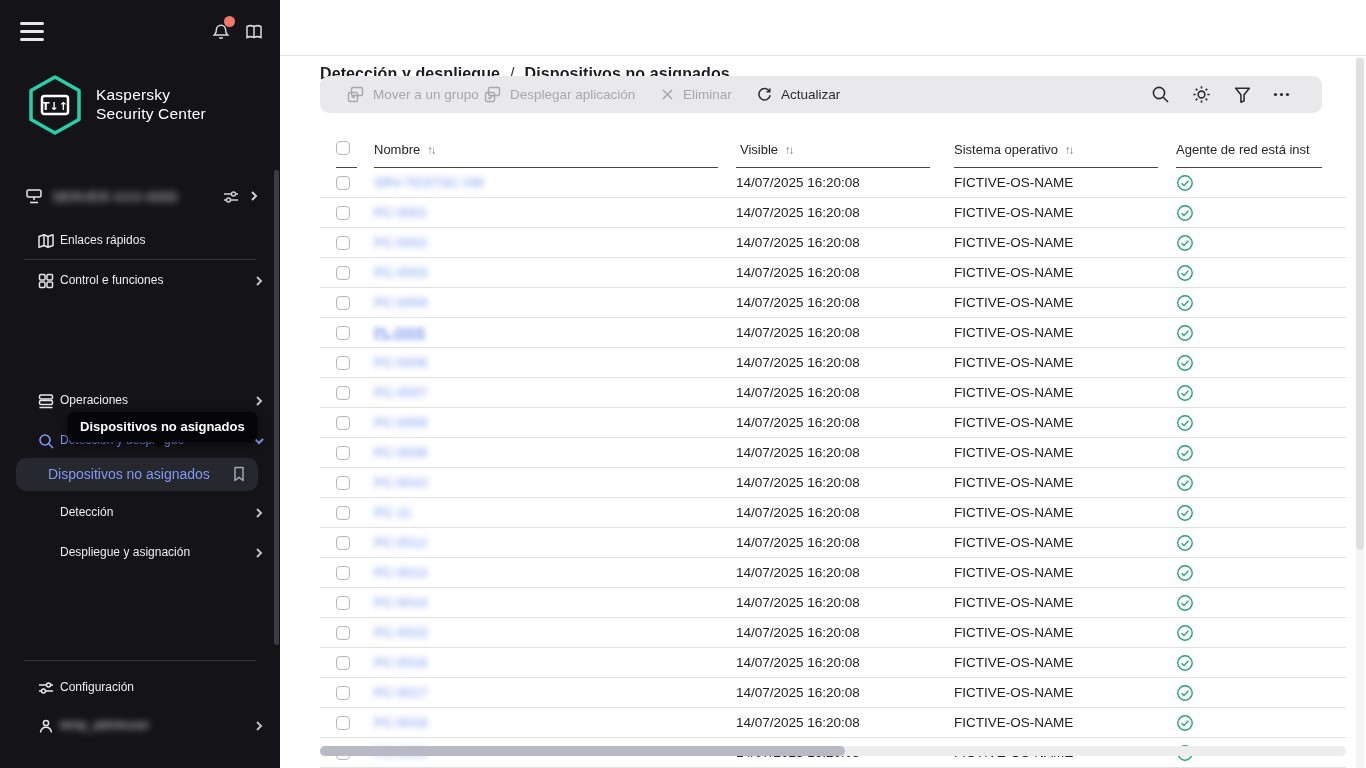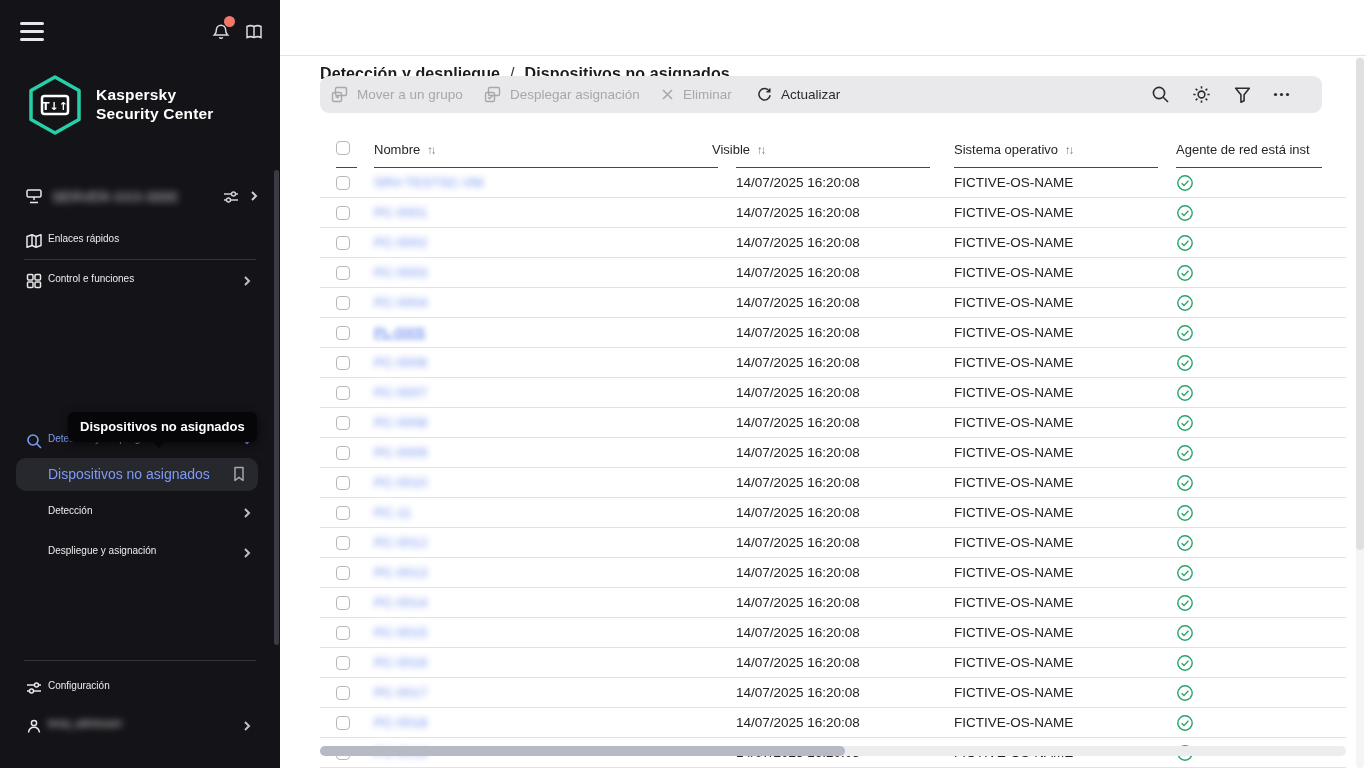--- a/index.html
+++ b/index.html
@@ -12,31 +12,31 @@
     background:#141418; color:#e8e8ea; overflow:hidden; }
   .sb-top { position:absolute; left:0; top:0; width:280px; height:64px; }
   .hamburger { position:absolute; left:20px; top:22px; width:24px; height:20px; cursor:pointer; }
   .hamburger span { display:block; height:2.5px; background:#e8e8ea; border-radius:2px; margin-bottom:5.5px; }
   .topicon { position:absolute; top:22px; width:20px; height:20px; color:#d9d9dd; cursor:pointer; }
   .bell { left:211px; } .book { left:244px; }
   .bell .dot { position:absolute; right:-4px; top:-6px; width:11px; height:11px;
     border-radius:50%; background:#f4756a; }
 
   .logo { position:absolute; left:26px; top:74px; display:flex; align-items:center; gap:12px; }
-  .logo-title { font-size:15.5px; font-weight:bold; color:#fff; line-height:1.22; letter-spacing:.2px; }
+  .logo-title { font-size:15.5px; font-weight:normal; color:#fff; line-height:1.22; letter-spacing:.2px; }
 
   .server-row { position:absolute; left:0; top:182px; width:280px; height:32px; cursor:pointer; }
   .server-row .sicon { position:absolute; left:25px; top:5px; color:#e8e8ea; }
   .server-name { position:absolute; left:52px; top:7px; width:125px; font-size:14px; color:#d8d8dc; }
   .server-row .slid { position:absolute; left:222px; top:6px; color:#cfcfd4; }
   .server-row .chev { position:absolute; left:248px; top:8px; color:#cfcfd4; }
 
   .redacted { filter:blur(3.5px); opacity:.9; white-space:nowrap; overflow:hidden; }
 
-  .nav-item { position:absolute; left:0; width:316px; height:32px; cursor:pointer; font-size:10px; }
+  .nav-item { position:absolute; left:12px; width:316px; height:32px; cursor:pointer; font-size:12px; }
   .nav-item .nicon { position:absolute; left:25px; top:6px; color:#e8e8ea; }
   .nav-item .nlabel { position:absolute; left:48px; top:7px; color:#ededef; white-space:nowrap; }
   .nav-item .chev { position:absolute; left:241px; top:9px; color:#bfbfc6; }
   .nav-item.active .nicon, .nav-item.active .nlabel, .nav-item.active .chev { color:#7e9bf5; }
   .sub-item .nlabel { left:48px; }
 
   .selected-block { position:absolute; left:16px; top:458px; width:242px; height:33px;
     background:#27272e; border-radius:10px; cursor:pointer; }
   .selected-block .nlabel { position:absolute; left:32px; top:8px; font-size:14px; color:#7e9bf5; white-space:nowrap; }
   .selected-block .bmk { position:absolute; right:12px; top:7px; color:#a6a6ae; }
@@ -187,20 +187,35 @@
       <span class="nlabel">Control e funciones</span>
       <span class="chev">
         <svg width="12" height="12" viewBox="0 0 12 12" fill="none" stroke="currentColor" stroke-width="2">
             <path d="M4 2l4 4-4 4"></path>
           </svg>
       </span>
     </div>
 
 
 
+    <div class="nav-item" style="top:386px">
+      <span class="nicon">
+        <svg width="18" height="18" viewBox="0 0 18 18" fill="none" stroke="currentColor" stroke-width="1.5">
+          <rect x="2.5" y="3" width="13" height="4" rx="1.5"></rect>
+            <rect x="2.5" y="8.5" width="13" height="4" rx="1.5"></rect>
+            <path d="M2.5 15.5h13"></path>
+        </svg>
+      </span>
+      <span class="nlabel">Operaciones</span>
+      <span class="chev">
+        <svg width="12" height="12" viewBox="0 0 12 12" fill="none" stroke="currentColor" stroke-width="2">
+            <path d="M4 2l4 4-4 4"></path>
+          </svg>
+      </span>
+    </div>
 
     <div class="nav-item active" style="top:426px">
       <span class="nicon">
         <svg width="18" height="18" viewBox="0 0 18 18" fill="none" stroke="currentColor" stroke-width="1.6">
           <circle cx="8" cy="8" r="5"></circle>
             <path d="M11.8 11.8 16 16"></path>
         </svg>
       </span>
       <span class="nlabel">Detección y despliegue</span>
       <span class="chev">
@@ -274,35 +289,35 @@
 
   <main class="main">
 
     <div class="topbar">
       <div class="breadcrumb">
         <span class="bc-link">Detección y despliegue</span><span class="sep">/</span><span>Dispositivos no asignados</span>
       </div>
     </div>
 
     <div class="toolbar">
-      <div class="tb-btn disabled" style="left:10px">
+      <div class="tb-btn disabled" style="left:26px">
         <svg width="19" height="19" viewBox="0 0 19 19" fill="none" stroke="currentColor" stroke-width="1.4">
           <rect x="5.5" y="2.5" width="11" height="8" rx="1.5"></rect>
             <rect x="2.5" y="7.5" width="9" height="9" rx="1.5"></rect>
             <path d="M5.5 12h3m0 0-1.2-1.2M8.5 12l-1.2 1.2"></path>
         </svg>
         <span>Mover a un grupo</span>
       </div>
       <div class="tb-btn disabled" style="left:163px">
         <svg width="19" height="19" viewBox="0 0 19 19" fill="none" stroke="currentColor" stroke-width="1.4">
           <rect x="5.5" y="2.5" width="11" height="8" rx="1.5"></rect>
             <rect x="2.5" y="7.5" width="9" height="9" rx="1.5"></rect>
             <path d="M5 12.2l1.6 1.6 2.6-3"></path>
         </svg>
-        <span>Desplegar asignación</span>
+        <span>Desplegar aplicación</span>
       </div>
       <div class="tb-btn disabled" style="left:340px">
         <svg width="15" height="15" viewBox="0 0 15 15" fill="none" stroke="currentColor" stroke-width="1.6">
           <path d="M3 3l9 9M12 3l-9 9"></path>
         </svg>
         <span>Eliminar</span>
       </div>
       <div class="tb-btn" style="left:436px">
         <svg width="17" height="17" viewBox="0 0 18 18" fill="none" stroke="currentColor" stroke-width="1.6">
           <path d="M14.2 5.6A6 6 0 1 0 15 9.8"></path>
@@ -336,21 +351,21 @@
         </svg>
       </span>
     </div>
 
     <div class="table">
       <div class="thead">
         <span class="checkbox"></span>
         <span class="th" style="left:54px">
           <span>Nombre</span><span class="sort">↑↓</span>
         </span>
-        <span class="th" style="left:392px">
+        <span class="th" style="left:420px">
           <span>Visible</span><span class="sort">↑↓</span>
         </span>
         <span class="th" style="left:634px">
           <span>Sistema operativo</span><span class="sort">↑↓</span>
         </span>
         <span class="th" style="left:856px; width:150px">
           <span>Agente de red está inst</span>
         </span>
         <span class="hline" style="left:16px; width:21px"></span>
         <span class="hline" style="left:54px; width:344px"></span>

